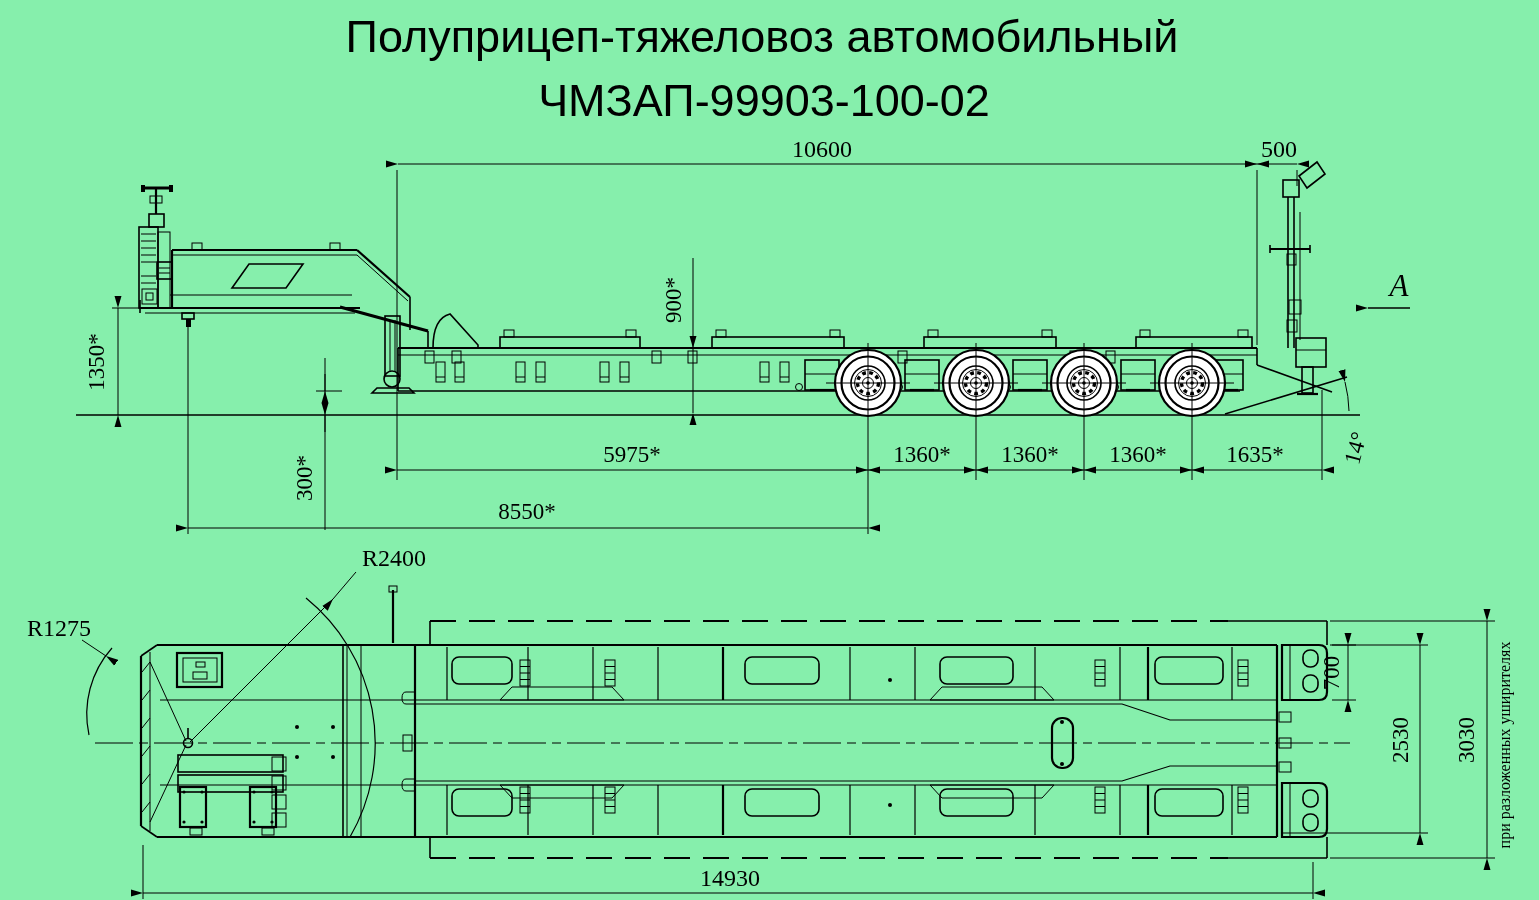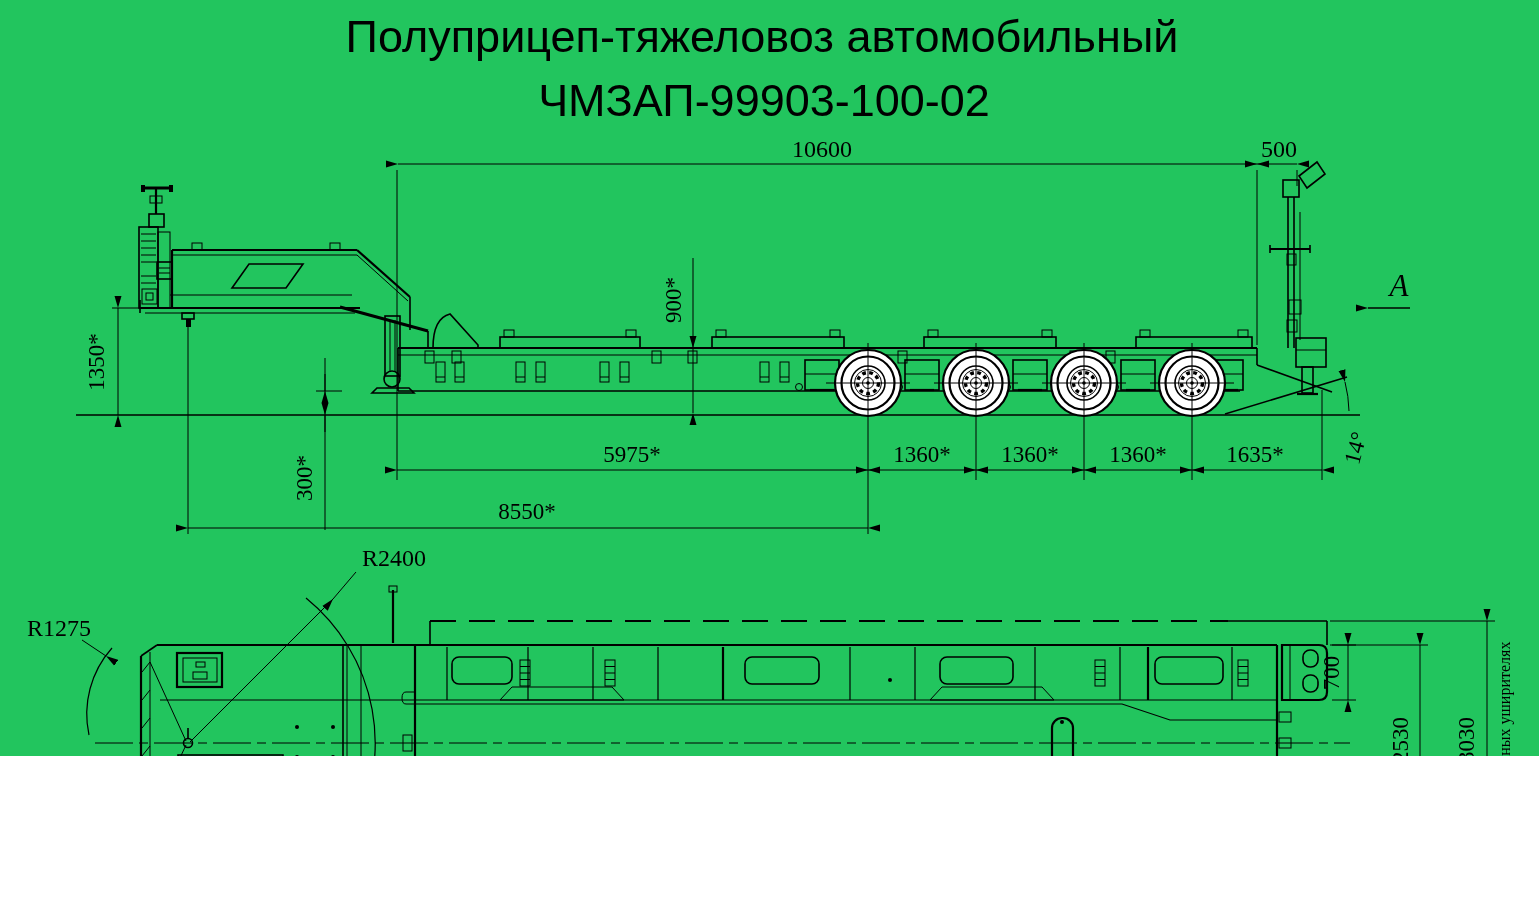--- a/index.html
+++ b/index.html
@@ -1,16 +1,16 @@
 <!DOCTYPE html>
 <html><head>
 <meta charset="utf-8">
 <style>
   html,body{margin:0;padding:0;background:#ffffff;}
-  .page{position:relative;width:1539px;height:756px;background:#22c55e;overflow:hidden;
+  .page{position:relative;width:1539px;height:900px;background:#86efac;overflow:hidden;
         font-family:"Liberation Serif",serif;}
   svg{display:block}
   svg text{fill:#000;}
   .t-title{font-family:"Liberation Sans",sans-serif;font-size:45px;}
   .t-dim{font-size:23px;}
   .t-dim-lg{font-size:24px;}
   .t-note{font-size:16px;}
   .t-view{font-size:31px;font-style:italic;}
   .ln  {stroke:#000;stroke-width:1;fill:none;}
   .ln12{stroke:#000;stroke-width:1.2;fill:none;}

